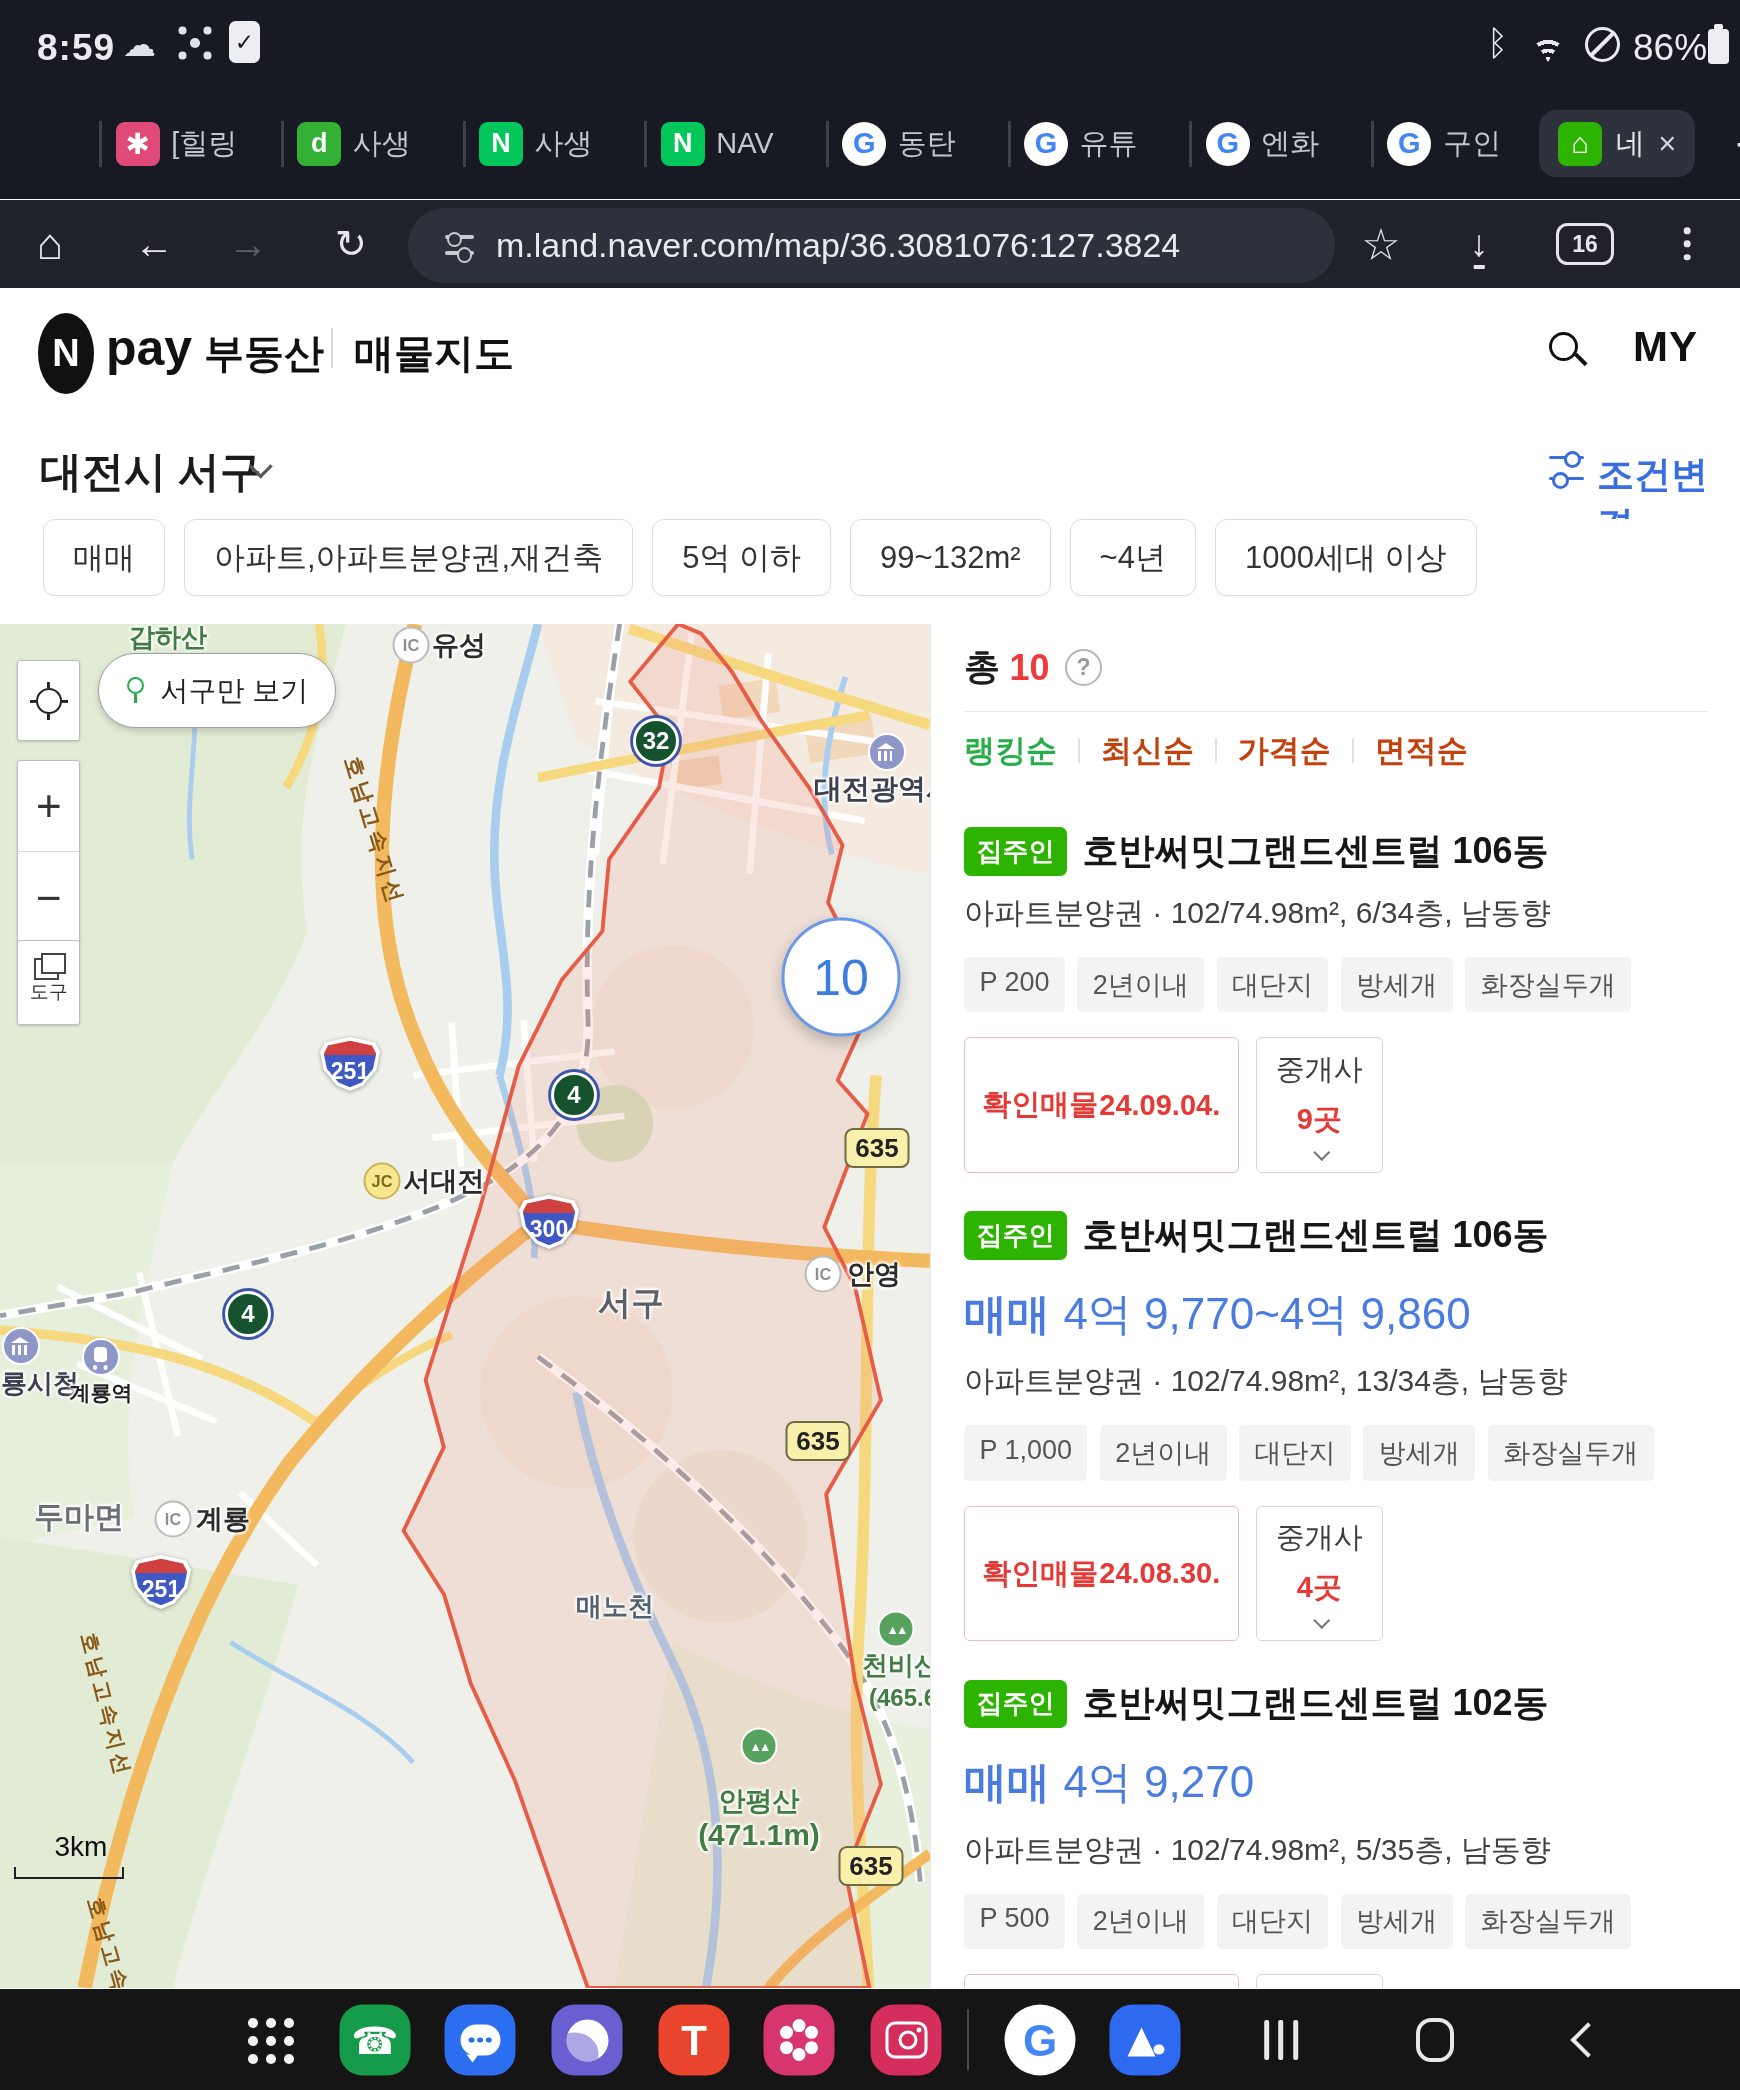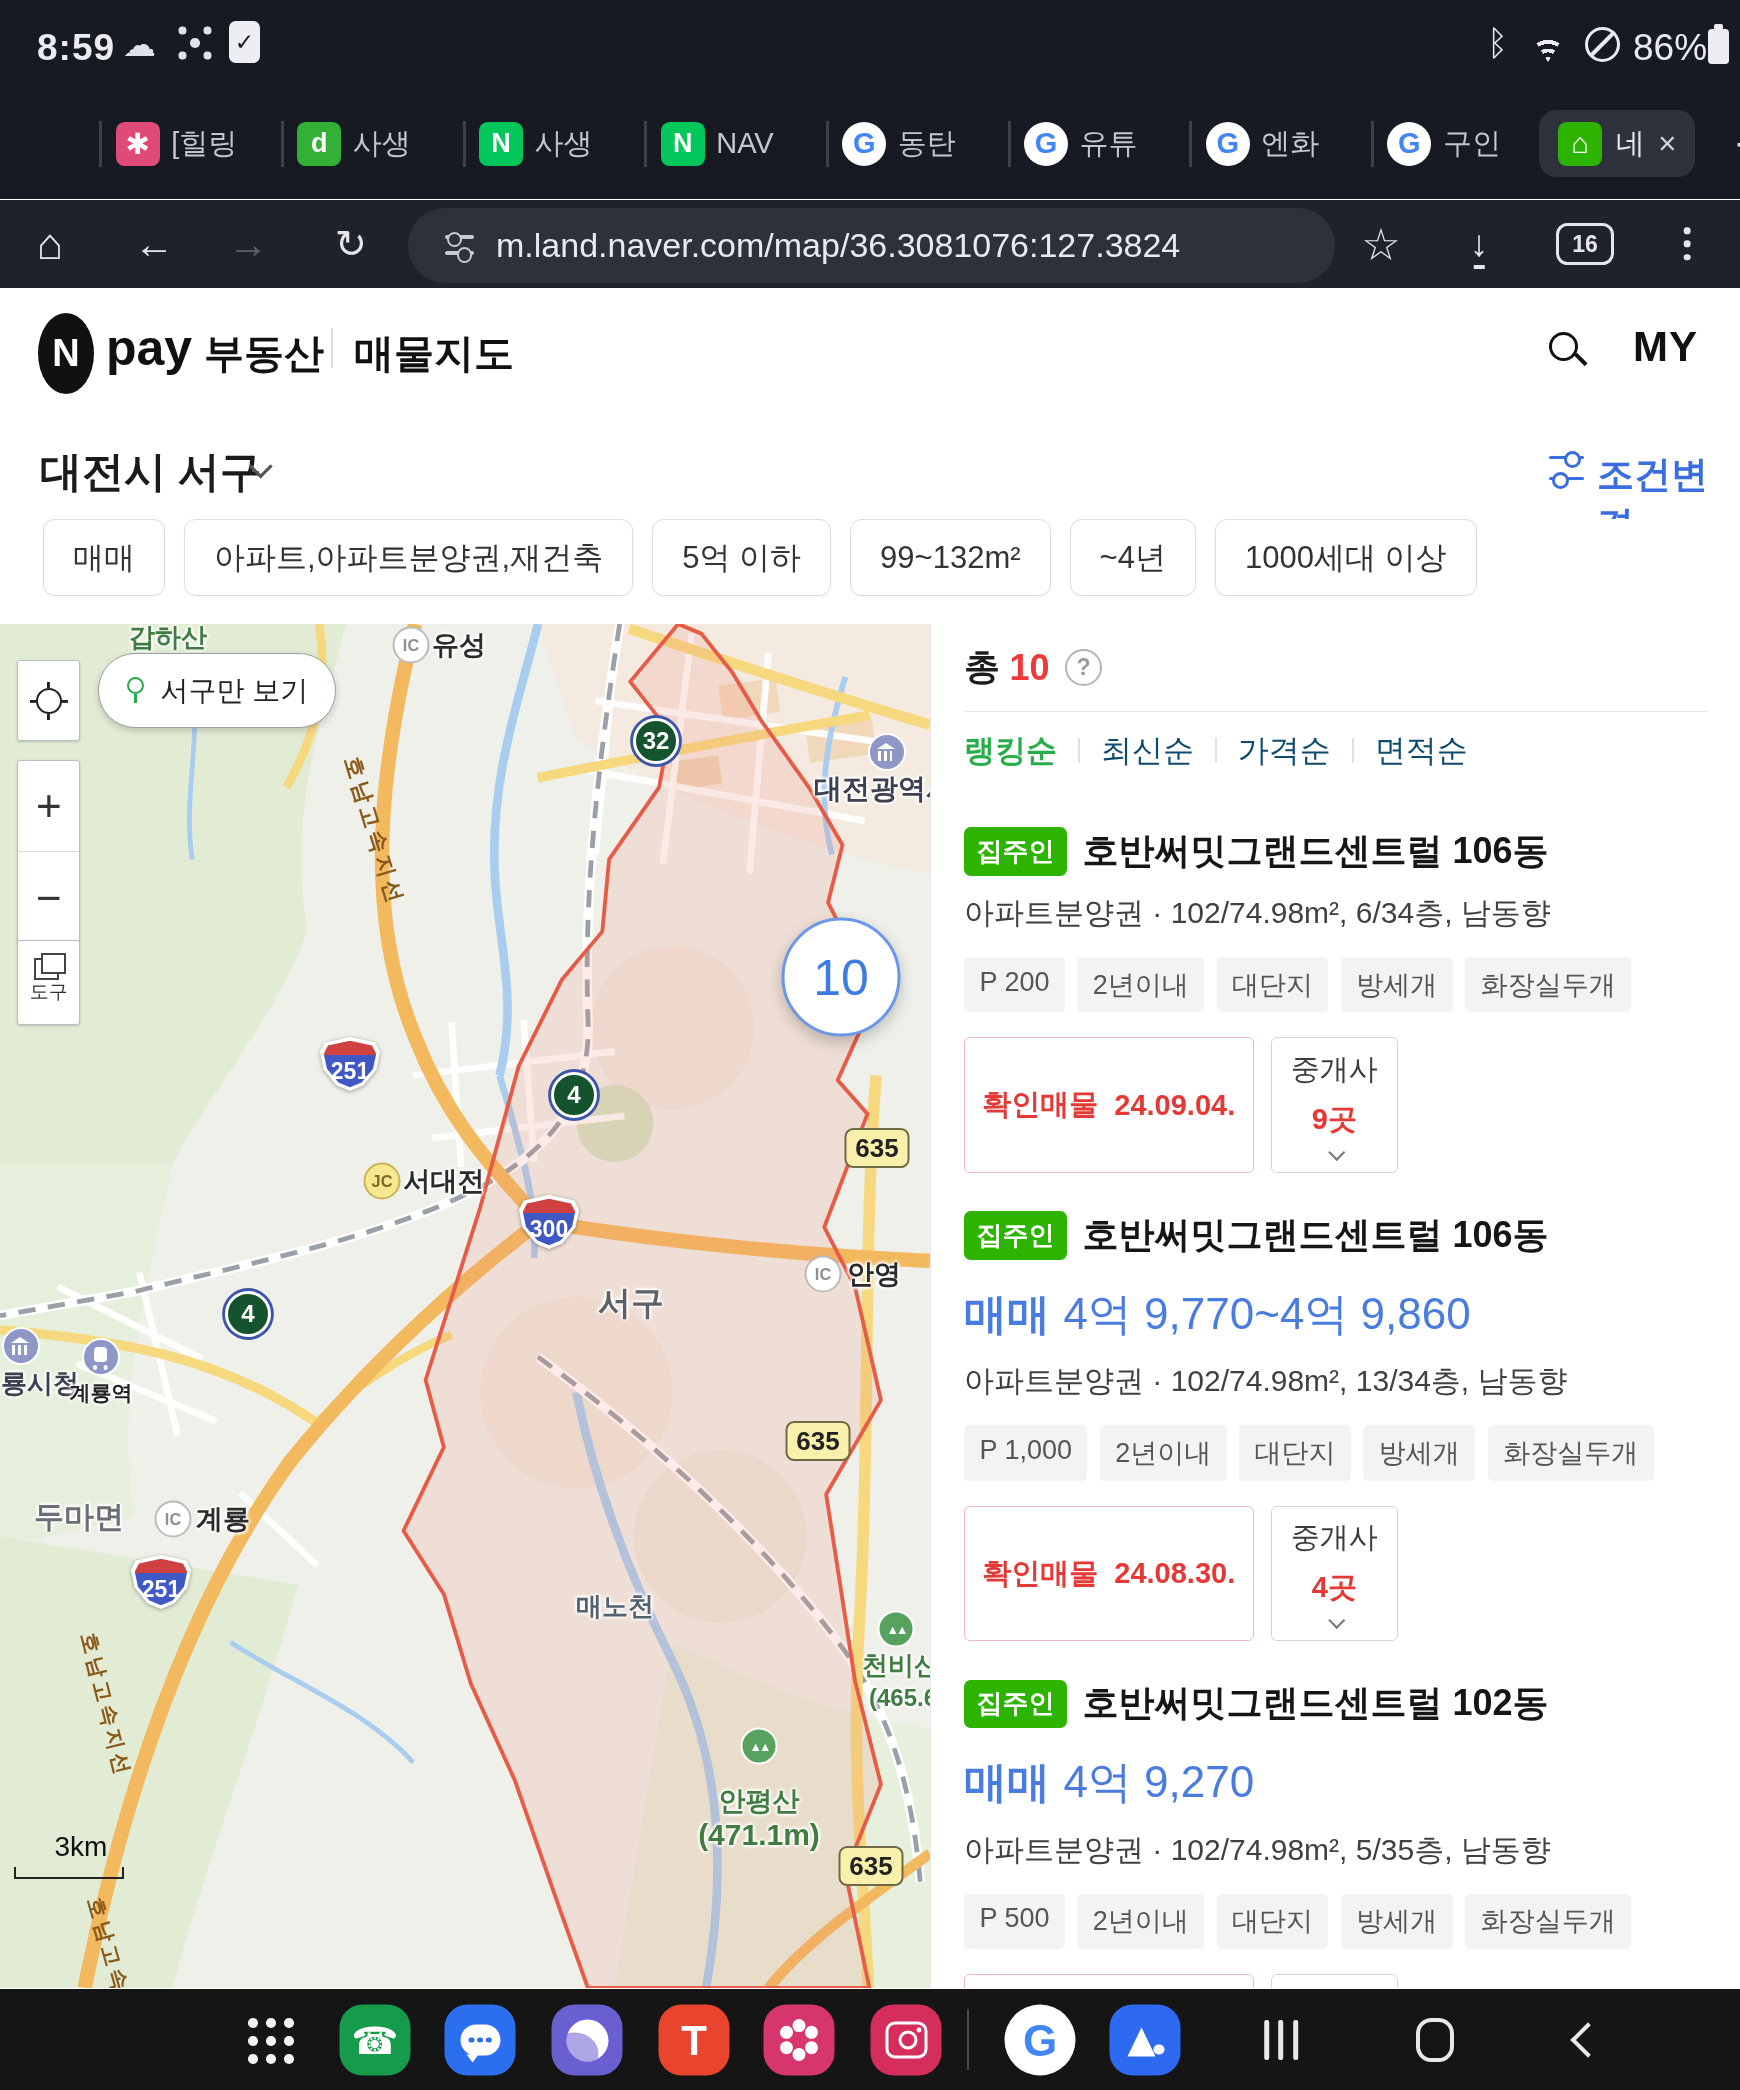--- a/index.html
+++ b/index.html
@@ -133,35 +133,35 @@
   .scalewrap .sc-bar { width:110px; height:12.5px; border-left:2.9px solid #222; border-right:2.9px solid #222; border-bottom:2.9px solid #222; margin-top:3.8px; }
 
   
   #panel { position:absolute; left:930px; top:624px; width:811px; height:1364px; background:#fff; border-left:1px solid #e8e8e8; overflow:hidden; padding:0 33px; }
   .summary { display:flex; align-items:center; gap:9.6px; height:88px; border-bottom:1.9px solid #e8e8e8; }
   .summary b { font-size:36px; font-weight:800; color:#1c1c1c; }
   .summary .cnt { color:#ee3a3a; }
   .qmark { width:37px; height:37px; border:2.9px solid #b5b5b5; border-radius:50%; color:#9a9a9a; font-size:23px; font-weight:700;
     display:flex; align-items:center; justify-content:center; margin-left:5.8px; }
   .sortrow { display:flex; align-items:center; gap:21px; height:77px; }
-  .sort { font-size:31px; color:#0c4a6e; font-weight:400; }
+  .sort { font-size:31px; color:#c2410c; font-weight:700; }
   .sort.on { color:#27ae4b; font-weight:800; }
   .sortdiv { width:1.9px; height:25px; background:#e0e0e0; }
   .listing { padding-top:38px; }
   .l-title { display:flex; align-items:center; gap:15.4px; }
   .ownerbadge { background:#2db400; color:#fff; font-size:26px; font-weight:700; border-radius:6.7px; padding:6.7px 12.5px; flex:none; }
   .l-name { font-size:36px; font-weight:800; color:#161616; }
   .l-price { margin-top:25px; color:#4a7ce0; }
   .l-price .pt { font-size:43px; font-weight:800; margin-right:13.4px; }
   .l-price .pv { font-size:44px; font-weight:500; }
   .l-spec { margin-top:17.3px; font-size:30px; color:#404040; }
   .l-tags { margin-top:23px; display:flex; gap:12.5px; }
   .ltag { background:#f3f3f3; color:#555; font-size:27px; padding:9.6px 15.4px; border-radius:4.8px; white-space:nowrap; }
   .l-btns { margin-top:25px; display:flex; gap:17.3px; }
-  .confirmbtn { border:1.9px solid #f0b9bd; border-radius:5.8px; padding:11.5px 17.3px; display:flex; gap:16px; align-items:center; background:#fff; }
+  .confirmbtn { border:1.9px solid #f0b9bd; border-radius:5.8px; padding:11.5px 17.3px; display:flex; gap:1px; align-items:center; background:#fff; }
   .confirmbtn b { color:#e53935; font-size:29px; font-weight:800; }
   .agentsbtn { border:1.9px solid #d4d4d4; border-radius:5.8px; padding:11.5px 19px; display:flex; gap:9.6px; align-items:center; background:#fff;flex-direction:column; }
   .agentsbtn .al { color:#3c3c3c; font-size:29px; font-weight:500; }
   .agentsbtn .ac { color:#e53935; font-size:29px; font-weight:800; }
   .chevsm { width:11.5px; height:11.5px; border-right:2.9px solid #777; border-bottom:2.9px solid #777; transform:rotate(45deg) translate(-1.9px,-1.9px); margin-left:5.8px; }
 
   
   #dock { position:absolute; left:0; top:1989px; width:1741px; height:102px; background:#151515; }
   .appdots { position:absolute; left:248px; top:29px; display:grid; grid-template-columns:repeat(3,9.6px); grid-gap:8.6px; }
   .appdots i { width:9.6px; height:9.6px; border-radius:50%; background:#f2f2f2; }

